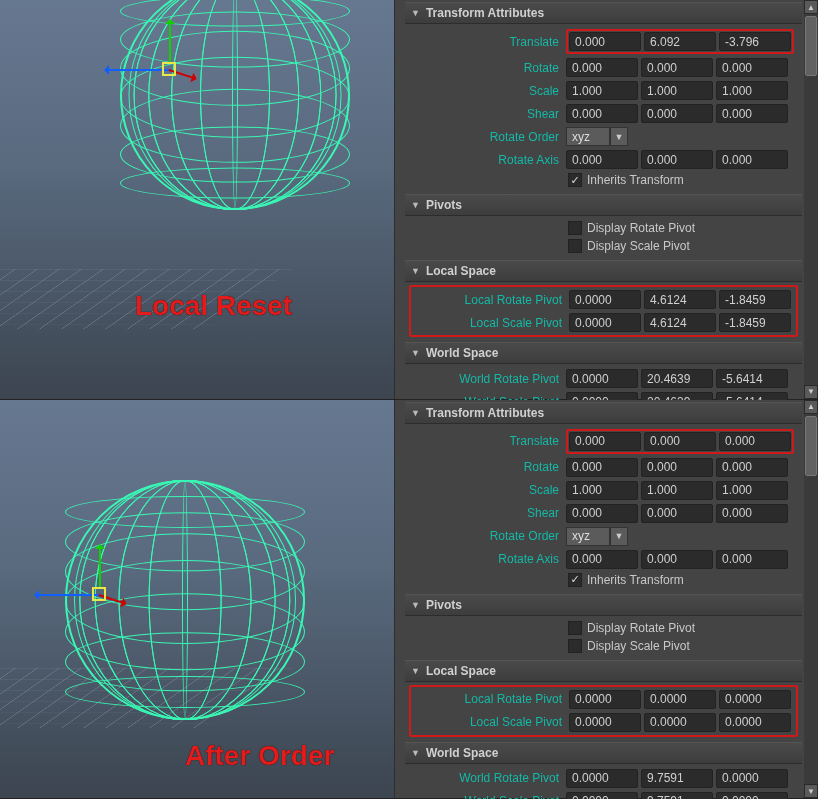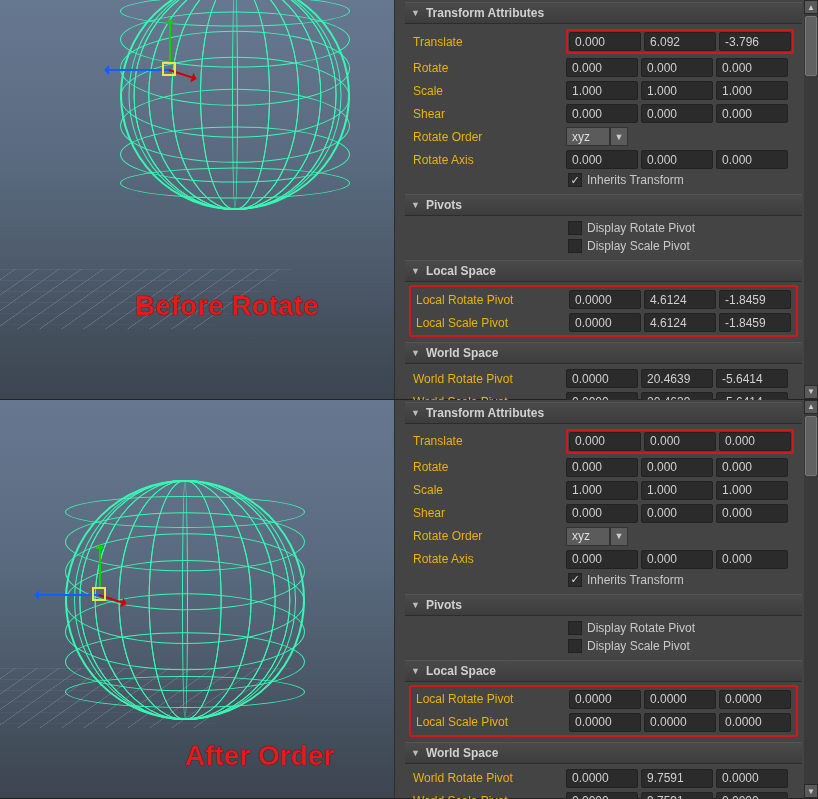--- a/index.html
+++ b/index.html
@@ -64,21 +64,21 @@
   .section-head {
     display:flex; align-items:center; gap:6px;
     background: linear-gradient(#4a4a4a,#3d3d3d);
     border-top:1px solid #555; border-bottom:1px solid #2c2c2c;
     padding: 3px 6px; color:#d0d0d0; font-size:12px; font-weight:bold;
   }
   .section-head .tri { color:#bbb; font-size:9px; }
   .row {
     display:flex; align-items:center; padding: 2px 4px; gap:3px;
   }
-  .row .lbl { flex: 0 0 150px; color:#eab308; font-size:12px; padding-right:4px;}
+  .row .lbl { flex: 0 0 150px; text-align:right; color:#14b8a6; font-size:12px; padding-right:4px;}
   .field {
     width: 72px; height: 19px; background:#2b2b2b; border:1px solid #222;
     color:#cfcfcf; font-size:12px; padding: 2px 5px; border-radius:2px;
   }
   .sel {
     width: 44px; height:19px; background:#5b5b5b; color:#ddd; font-size:12px;
     border:1px solid #333; display:flex; align-items:center; padding:0 5px;
   }
   .sel-btn { width:18px; height:19px; background:#5b5b5b; border:1px solid #333; color:#ccc; font-size:9px; display:flex;align-items:center;justify-content:center;}
   .chk {
@@ -116,21 +116,21 @@
           <div class="lon" style="width: 127.672px; height: 230px;"></div>
           <div class="lon" style="width: 173.467px; height: 230px;"></div>
           <div class="lon" style="width: 202.869px; height: 230px;"></div>
         </div>
         <div class="manip" style="left: 130px; top: 30px;">
           <div class="ax1"></div>
           <div class="ax2"></div>
           <div class="ax3"></div>
           <div class="box"></div>
         </div>
-        <div class="label" style="left: 135px; top: 290px;">Before Rotate</div>
+        <div class="label" style="left: 135px; top: 290px;">Local Reset</div>
       </div>
       <div class="panel">
         <div class="panel-inner">
           <div class="section-head">
             <span class="tri">▼</span>
             <span>Transform Attributes</span>
           </div>
           <div class="section-body">
             <div class="row">
               <div class="lbl">Translate</div>

